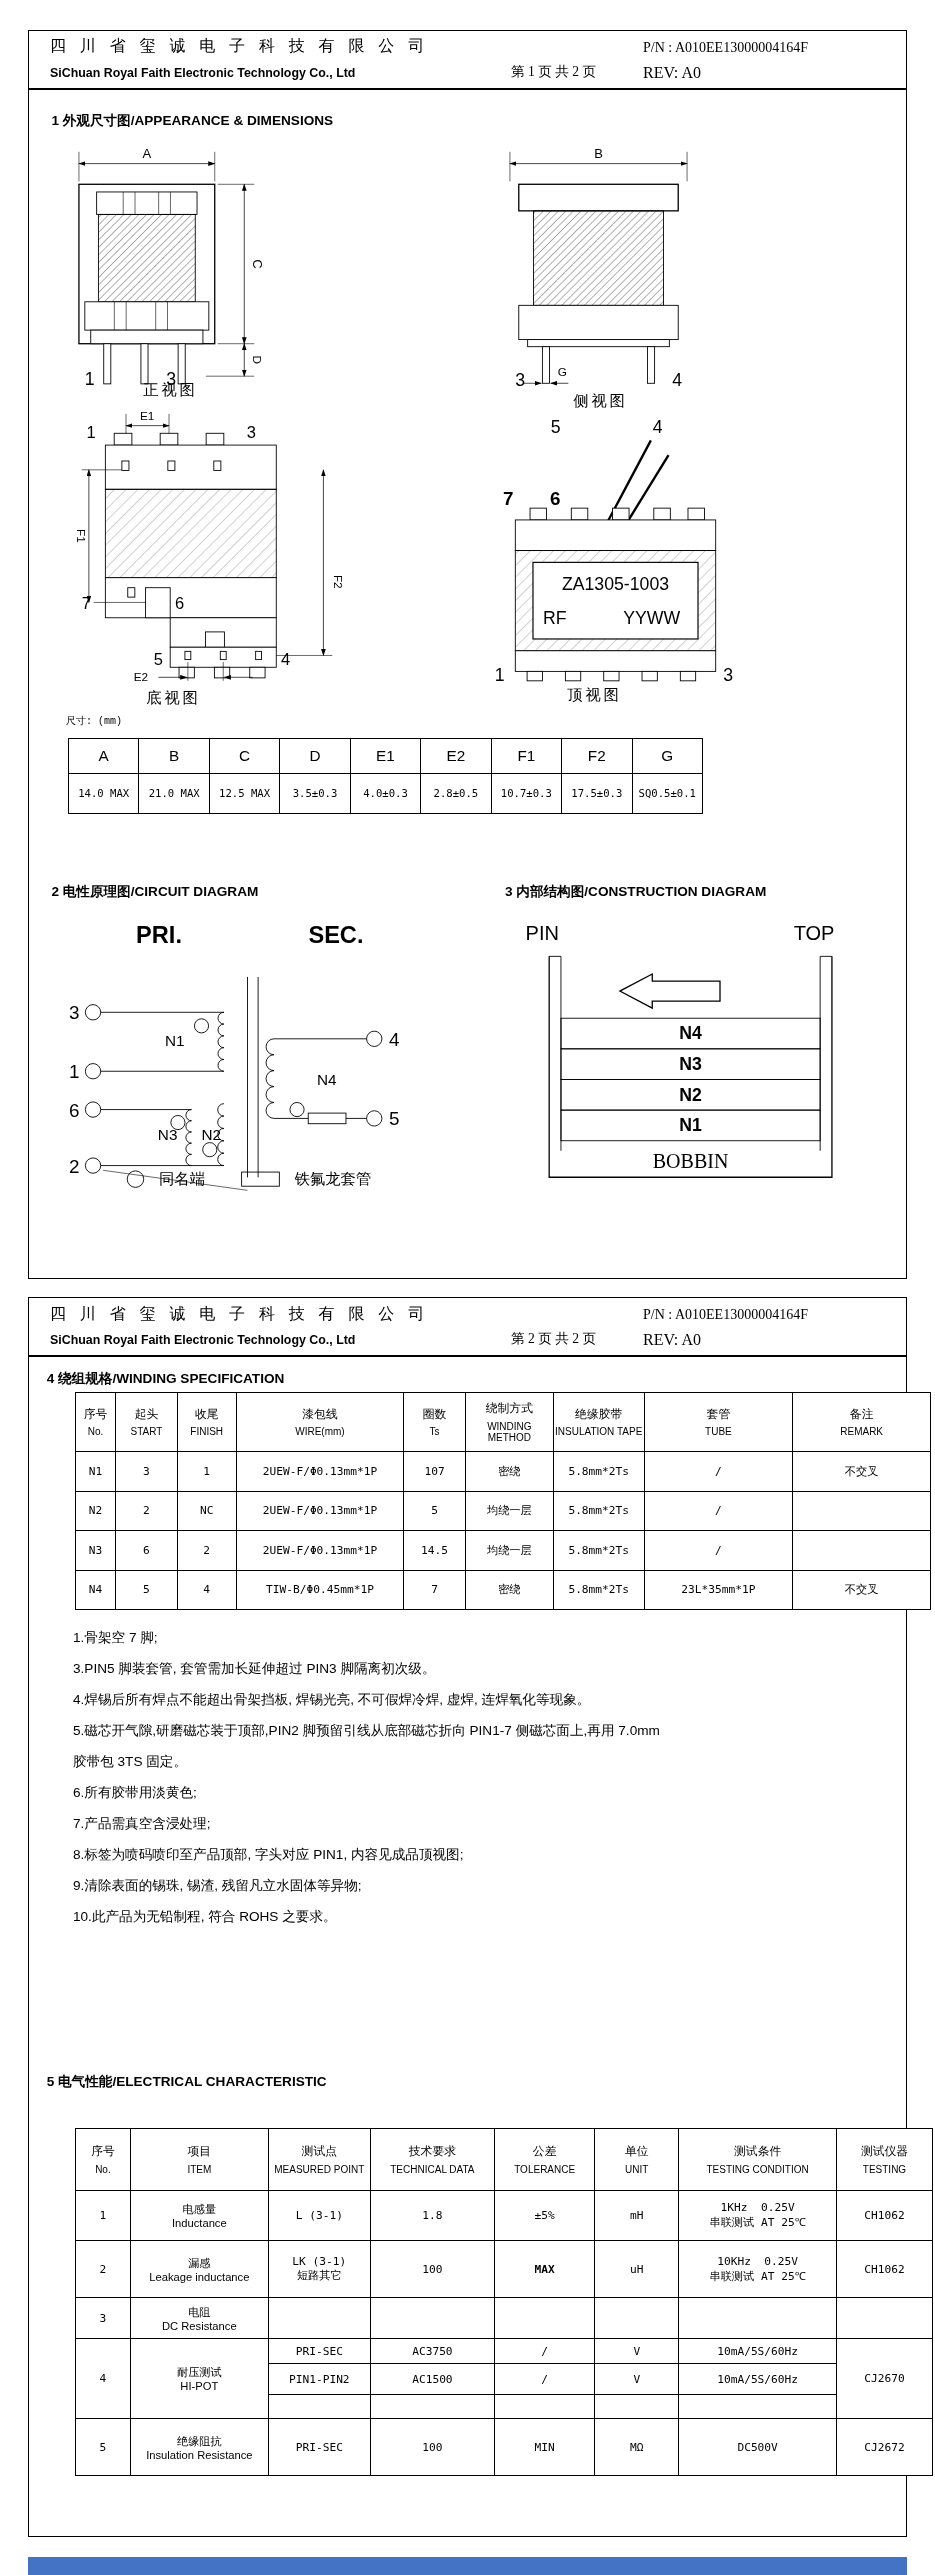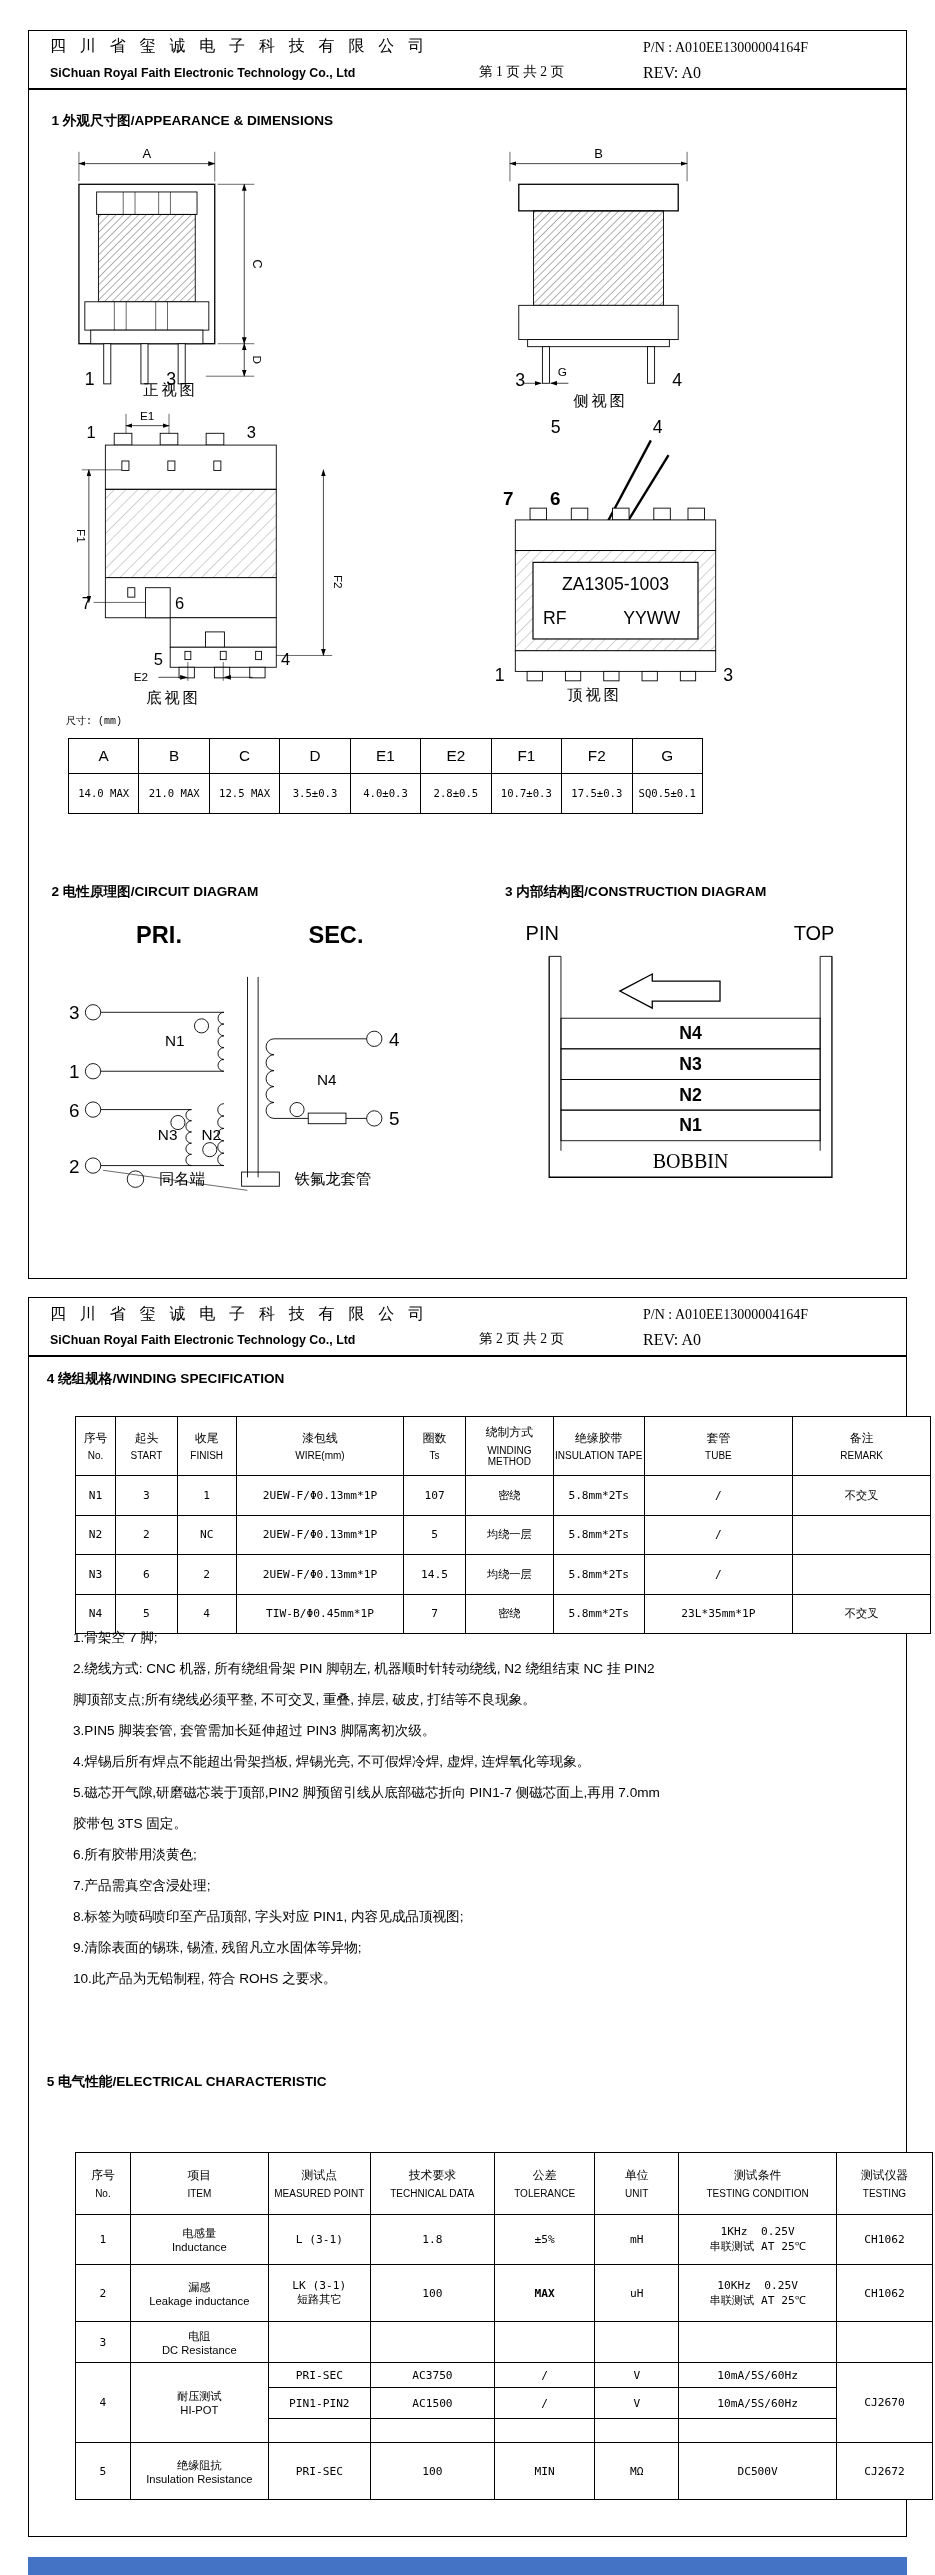--- a/index.html
+++ b/index.html
@@ -6,21 +6,21 @@
   .canvas{position:relative;width:935px;height:2576px;background:#ffffff;
           font-family:"Liberation Sans",sans-serif;color:#000;overflow:hidden;}
   .page{position:absolute;left:28px;width:879px;background:#fff;border:1.2px solid #000;box-sizing:border-box;}
   #page1{top:29.5px;height:1249px;}
   #page2{top:1297px;height:1240px;}
 
   
   .hdr{position:absolute;left:0;top:0;width:100%;height:59px;border-bottom:2.4px solid #000;box-sizing:border-box;}
   .co-cn{position:absolute;left:21px;top:5.9px;font-size:16px;font-weight:normal;letter-spacing:4.7px;white-space:nowrap;}
   .co-en{position:absolute;left:21px;top:35px;font-size:12.4px;font-weight:bold;white-space:nowrap;}
-  .pg-info{position:absolute;left:404px;top:32px;width:177px;text-align:center;
+  .pg-info{position:absolute;left:436px;top:32px;width:177px;text-align:center;
            font-family:"Liberation Serif",serif;font-size:13.6px;white-space:nowrap;}
   .pn-line{position:absolute;left:614px;top:9.4px;font-family:"Liberation Serif",serif;font-size:14px;white-space:nowrap;}
   .rev-line{position:absolute;left:614px;top:33px;font-family:"Liberation Serif",serif;font-size:16px;white-space:nowrap;}
 
   .sec-title{position:absolute;font-size:13.6px;font-weight:bold;white-space:nowrap;}
 
   .cap{position:absolute;width:141px;text-align:center;font-size:15.3px;letter-spacing:2.9px;white-space:nowrap;}
 
   .drawing{position:absolute;}
   .ln{stroke:#000;stroke-width:1.5;fill:none;}
@@ -35,21 +35,21 @@
   .serif{font-family:"Liberation Serif",serif;}
   .mid{text-anchor:middle;} .enda{text-anchor:end;}
 
   .dim-note{position:absolute;left:37px;top:683px;font-size:10px;font-family:Liberation Mono, monospace;}
   table{border-collapse:collapse;table-layout:fixed;}
   .dim-table{position:absolute;left:39px;top:707px;width:635px;}
   .dim-table td{border:1.2px solid #000;text-align:center;vertical-align:middle;}
   .dim-table .hrow td{height:32px;font-size:15.3px;}
   .dim-table .vrow td{height:37px;font-size:10.6px;font-family:"DejaVu Sans Mono",monospace;}
 
-  .spec-table{position:absolute;border:1.8px solid #000;background:#fff;margin-top:24px;}
+  .spec-table{position:absolute;border:1.8px solid #000;background:#fff;}
   .spec-table th,.spec-table td{border:1.2px solid #000;text-align:center;vertical-align:middle;padding:1.2px;overflow:hidden;}
   .wind{left:46px;top:94px;width:856px;}
   .wind th{height:56px;font-weight:normal;}
   .wind td{height:36px;font-size:11.2px;font-family:"DejaVu Sans Mono",monospace;}
   .hcn{font-size:11.8px;} .hen{font-size:10px;margin-top:3.5px;}
   .elec{left:46px;top:830px;width:858px;}
   .elec th{font-weight:normal;}
   .elec td{font-size:11.2px;font-family:"DejaVu Sans Mono",monospace;}
   .elec .cn-cell{font-size:11.2px;font-family:"Liberation Sans",sans-serif;}
   .b{font-weight:bold;border-radius:20px;}
@@ -435,22 +435,20 @@
         <td>密绕</td>
         <td>5.8mm*2Ts</td>
         <td>23L*35mm*1P</td>
         <td>不交叉</td>
       </tr>
     </tbody>
       </table>
 
     <div class="notes">
       <div>1.骨架空 7 脚;</div>
-      <div>2.绕线方式: CNC 机器, 所有绕组骨架 PIN 脚朝左, 机器顺时针转动绕线, N2 绕组结束 NC 挂 PIN2
-脚顶部支点;所有绕线必须平整, 不可交叉, 重叠, 掉层, 破皮, 打结等不良现象。</div>
       <div>3.PIN5 脚装套管, 套管需加长延伸超过 PIN3 脚隔离初次级。</div>
       <div>4.焊锡后所有焊点不能超出骨架挡板, 焊锡光亮, 不可假焊冷焊, 虚焊, 连焊氧化等现象。</div>
       <div>5.磁芯开气隙,研磨磁芯装于顶部,PIN2 脚预留引线从底部磁芯折向 PIN1-7 侧磁芯面上,再用 7.0mm
 胶带包 3TS 固定。</div>
       <div>6.所有胶带用淡黄色;</div>
       <div>7.产品需真空含浸处理;</div>
       <div>8.标签为喷码喷印至产品顶部, 字头对应 PIN1, 内容见成品顶视图;</div>
       <div>9.清除表面的锡珠, 锡渣, 残留凡立水固体等异物;</div>
       <div>10.此产品为无铅制程, 符合 ROHS 之要求。</div>
     </div>

